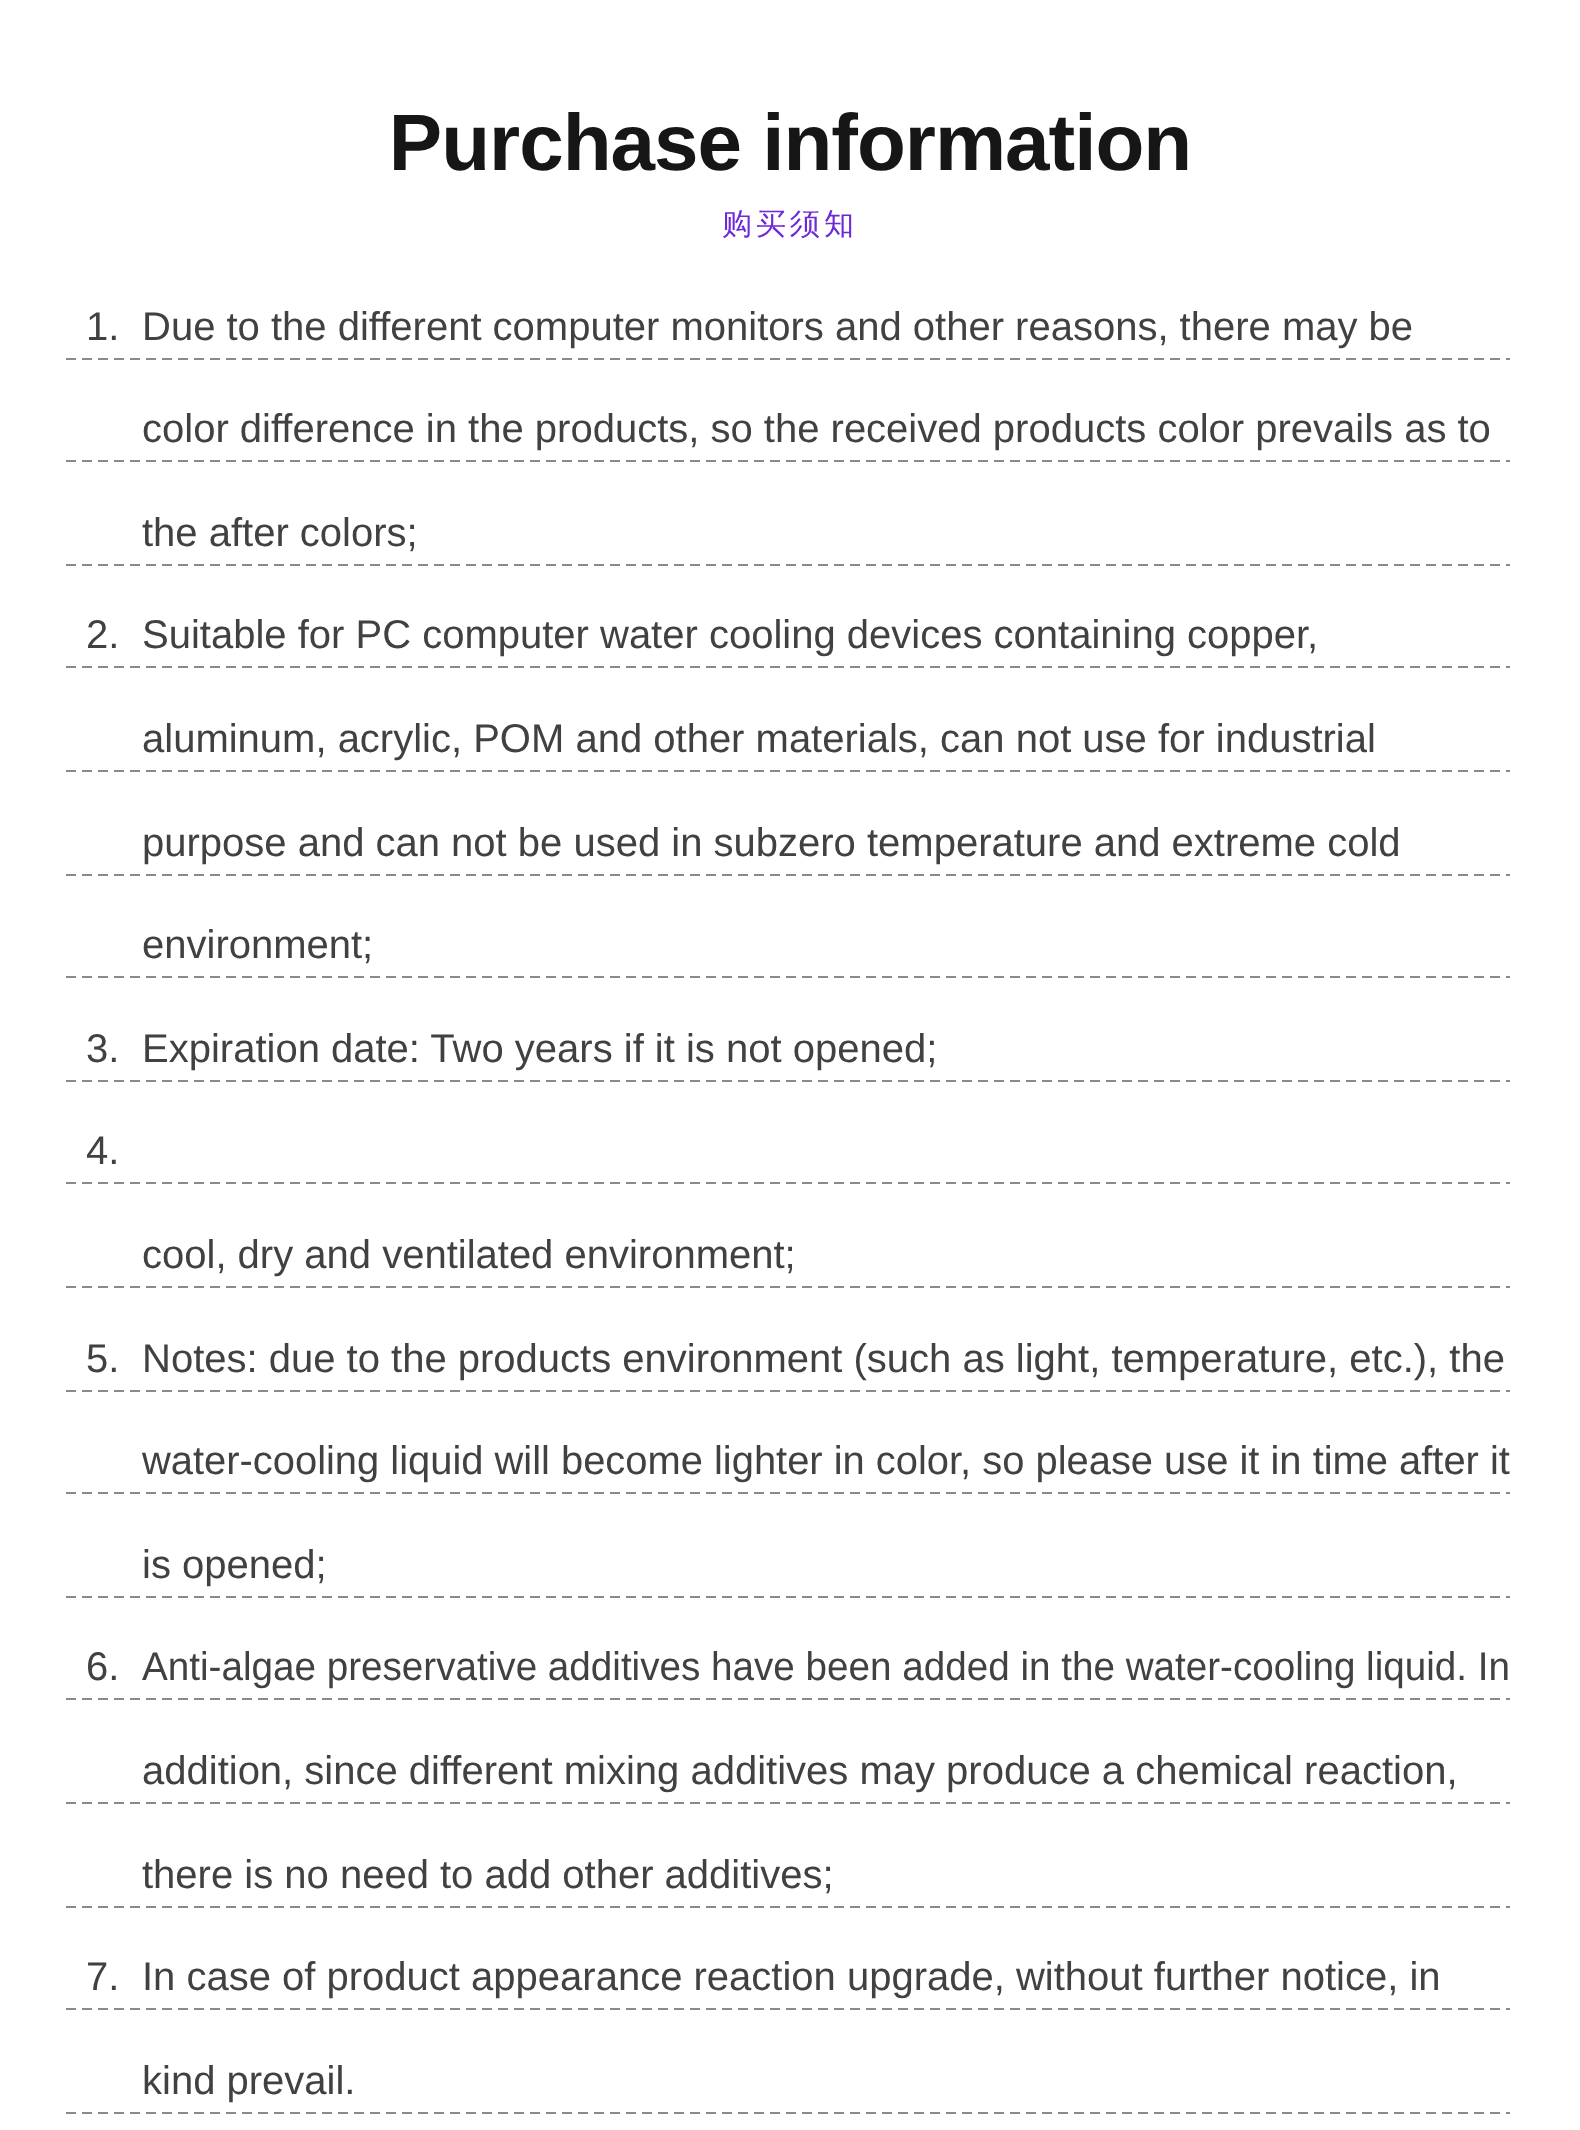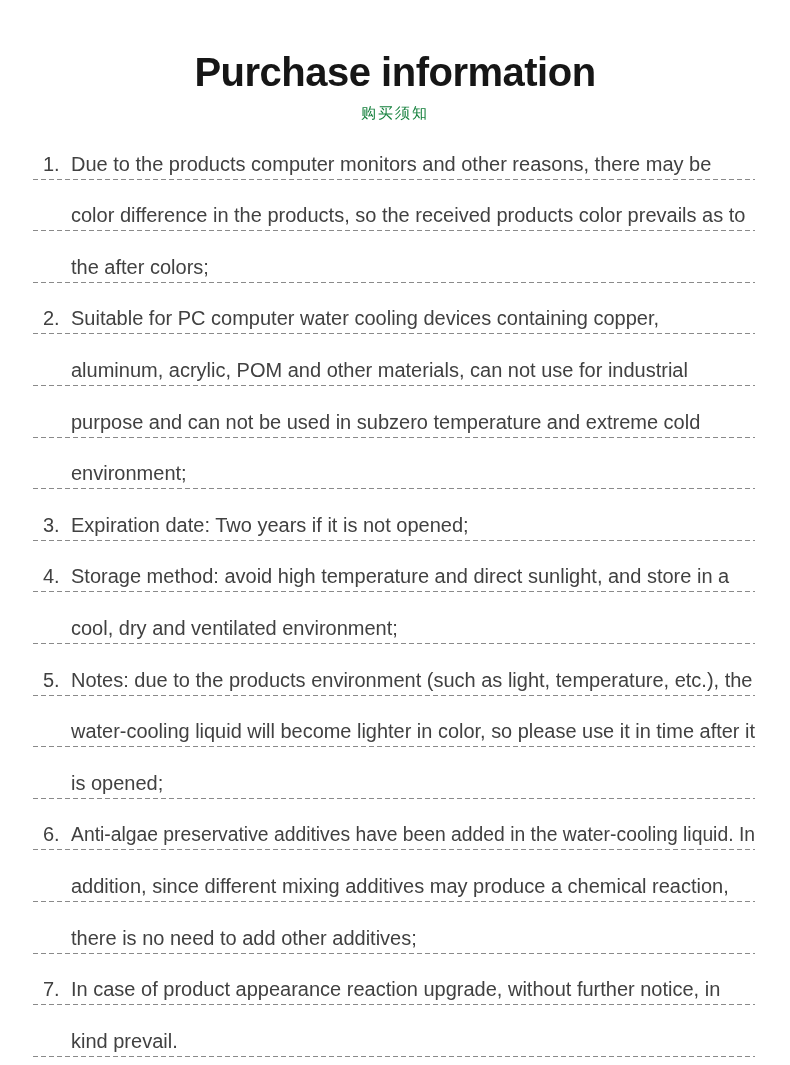--- a/index.html
+++ b/index.html
@@ -30,21 +30,21 @@
   }
   .subtitle {
     position: absolute;
     top: 104px;
     left: 0;
     width: 790px;
     text-align: center;
     font-size: 15px;
     line-height: 18px;
     letter-spacing: 2px;
-    color: #15803d;
+    color: #6d28d9;
   }
   .list {
     position: absolute;
     top: 128px;
     left: 33px;
     width: 722px;
   }
   .line {
     position: relative;
     height: 51.6px;
@@ -82,21 +82,21 @@
 <body>
 
 <div class="page">
   <h1 class="title">Purchase information</h1>
   <div class="subtitle">购买须知</div>
 
   <div class="list">
 
     <div class="line">
       <span class="num">1.</span>
-      <span class="txt">Due to the products computer monitors and other reasons, there may be</span>
+      <span class="txt">Due to the different computer monitors and other reasons, there may be</span>
     </div>
     <div class="line">
       <span class="txt">color difference in the products, so the received products color prevails as to</span>
     </div>
     <div class="line">
       <span class="txt">the after colors;</span>
     </div>
 
     <div class="line">
       <span class="num">2.</span>
@@ -112,21 +112,20 @@
       <span class="txt">environment;</span>
     </div>
 
     <div class="line">
       <span class="num">3.</span>
       <span class="txt">Expiration date: Two years if it is not opened;</span>
     </div>
 
     <div class="line">
       <span class="num">4.</span>
-      <span class="txt">Storage method: avoid high temperature and direct sunlight, and store in a</span>
     </div>
     <div class="line">
       <span class="txt">cool, dry and ventilated environment;</span>
     </div>
 
     <div class="line">
       <span class="num">5.</span>
       <span class="txt">Notes: due to the products environment (such as light, temperature, etc.), the</span>
     </div>
     <div class="line">

